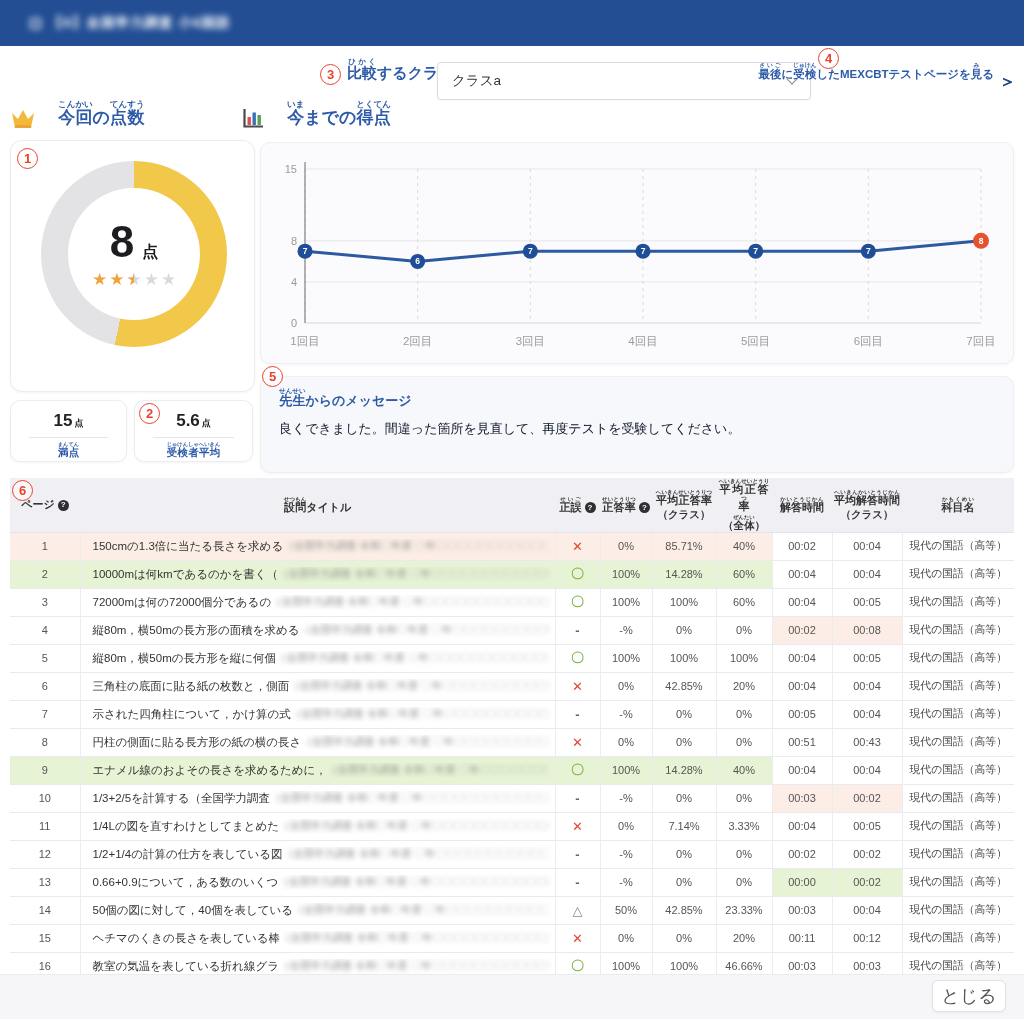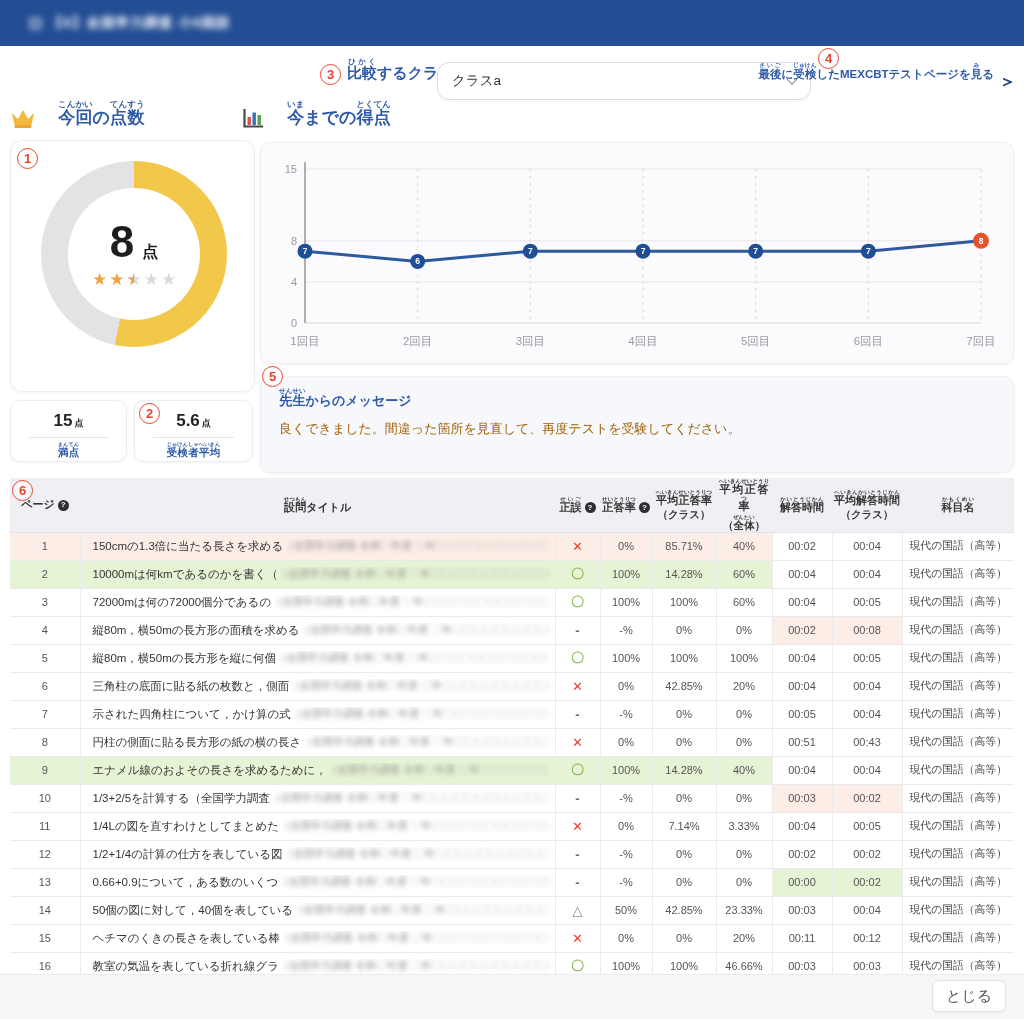--- a/index.html
+++ b/index.html
@@ -13,21 +13,21 @@
   .appbar-title { color:#fff; font-size:13.5px; font-weight:bold; letter-spacing:1px; }
 
   
   .num-badge { position:absolute; width:21px; height:21px; border:1.6px solid #E8432C; border-radius:50%; color:#E8432C; font-size:13px; font-weight:bold; display:flex; align-items:center; justify-content:center; background:rgba(255,255,255,.55); z-index:6; }
 
   ruby rt { font-size:.5em; letter-spacing:0; }
 
   
   .controls { position:absolute; left:0; top:46px; width:1024px; height:58px; }
   .compare-label { position:absolute; left:347px; top:12px; color:#2E5BA8; font-weight:bold; font-size:15px; }
-  .select-box { position:absolute; left:437px; top:16px; width:374px; height:38px; background:#fff; border:1px solid #DCDCE0; border-radius:12px; display:flex; align-items:center; padding:0 14px; cursor:pointer; box-shadow:0 1px 2px rgba(30,40,60,.04); }
+  .select-box { position:absolute; left:437px; top:16px; width:374px; height:38px; background:#fff; border:1px solid #DCDCE0; border-radius:4px; display:flex; align-items:center; padding:0 14px; cursor:pointer; box-shadow:0 1px 2px rgba(30,40,60,.04); }
   .select-value { font-size:13.5px; color:#333; flex:1; }
   .chev { width:8px; height:8px; border-left:1.8px solid #8a8a90; border-bottom:1.8px solid #8a8a90; transform:rotate(-45deg); margin-top:-4px; }
   .mexcbt-link { position:absolute; right:30px; top:16px; color:#2E5BA8; font-weight:bold; font-size:11.5px; cursor:pointer; text-align:right; }
   .link-arrow { position:absolute; right:8px; top:24px; color:#22437C; font-weight:bold; font-size:17px; }
 
   
   .section-title { position:absolute; display:flex; align-items:flex-end; gap:22px; color:#2E5BA8; font-weight:bold; font-size:17px; }
   .st-left { left:10px; top:100px; }
   .st-right { left:242px; top:100px; }
 
@@ -48,21 +48,21 @@
   .stat-a { left:10px; top:400px; width:117px; height:62px; }
   .stat-b { left:134px; top:400px; width:119px; height:62px; }
   .stat-val { font-size:17px; font-weight:bold; color:#222; line-height:1; }
   .stat-unit { font-size:9px; font-weight:bold; color:#222; margin-left:2px; }
   .stat-div { border-top:1px solid #E6E6EA; margin:7px 18px 3px; }
   .stat-label { font-size:10.5px; font-weight:bold; color:#2E5BA8; }
 
   .chart-card { left:260px; top:142px; width:754px; height:222px; background:#FBFBFD; border:1px solid #EFEFF2; border-radius:10px; padding:12px 14px; }
   .msg-card { left:260px; top:376px; width:754px; height:97px; background:#F7F8FB; border:1px solid #EFEFF2; border-radius:10px; padding:10px 18px; }
   .msg-title { color:#2E5BA8; font-weight:bold; font-size:13px; }
-  .msg-body { margin-top:10px; font-size:13px; color:#a16207; }
+  .msg-body { margin-top:10px; font-size:13px; color:#0f172a; }
 
   
   .qicon { display:inline-flex; width:11px; height:11px; background:#2F2F33; color:#fff; border-radius:50%; font-size:8px; font-weight:bold; align-items:center; justify-content:center; margin-left:3px; vertical-align:1px; cursor:pointer; }
 
   
   .results { position:absolute; left:10px; top:478px; width:1004px; }
   table { border-collapse:collapse; table-layout:fixed; width:1004px; }
   thead th { background:#F0F0F4; height:46px; font-size:11px; font-weight:bold; color:#333; text-align:center; vertical-align:middle; line-height:1.25; }
   .th-line { display:block; }
   .th-line.sub { font-size:10.5px; }
@@ -71,21 +71,21 @@
   tbody tr:first-child td { border-top:1px solid #E4E4E8; }
   .c-title { text-align:left; }
   .title-flex { display:flex; align-items:center; overflow:hidden; padding:0 6px 0 12px; }
   .t-vis { white-space:nowrap; color:#333; font-size:11.5px; flex-shrink:0; }
   .t-red { flex:1; overflow:hidden; white-space:nowrap; filter:blur(2.4px); color:#8a8a8a; font-size:10.5px; }
   .c-mark { font-weight:bold; font-size:13px; }
   .c-subject { font-size:10.8px; color:#444; }
 
   
   .footer { position:absolute; left:0; top:974px; width:1024px; height:45px; background:#F6F6F8; border-top:1px solid #ECECEF; }
-  .close-btn { position:absolute; right:18px; top:5px; width:74px; height:32px; background:#fff; border:1px solid #E2E2E6; border-radius:6px; font-size:15px; color:#555; display:flex; align-items:center; justify-content:center; cursor:pointer; box-shadow:0 1px 2px rgba(30,40,60,.05); font-family:inherit; }
+  .close-btn { position:absolute; right:18px; top:5px; width:74px; height:32px; background:#fff; border:1px solid #E2E2E6; border-radius:6px; font-size:18px; color:#555; display:flex; align-items:center; justify-content:center; cursor:pointer; box-shadow:0 1px 2px rgba(30,40,60,.05); font-family:inherit; }
 </style>
 </head>
 <body>
 
 <div id="page">
 
   <div class="appbar">
     <div class="blurwrap">
       <span class="win-icon"></span>
       <span class="appbar-title">【6】全国学力調査 小6国語</span>

